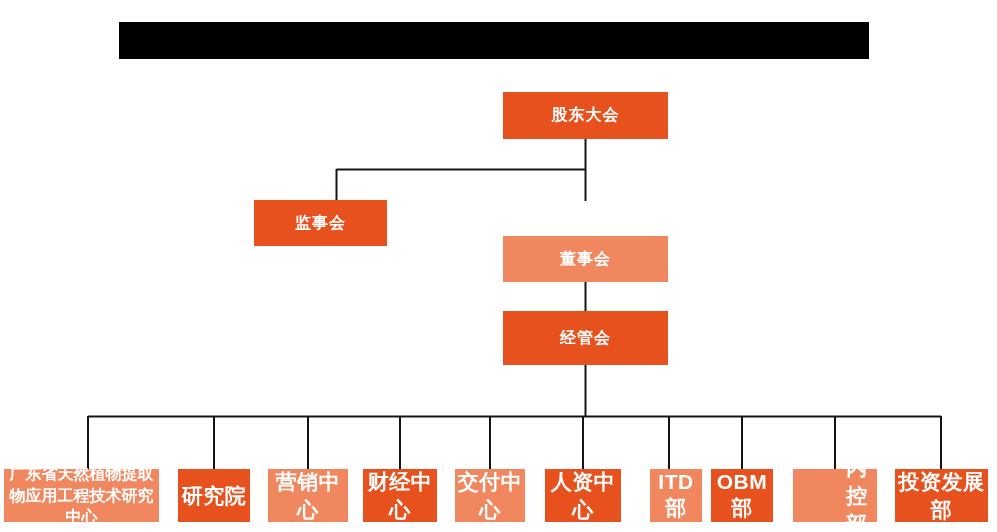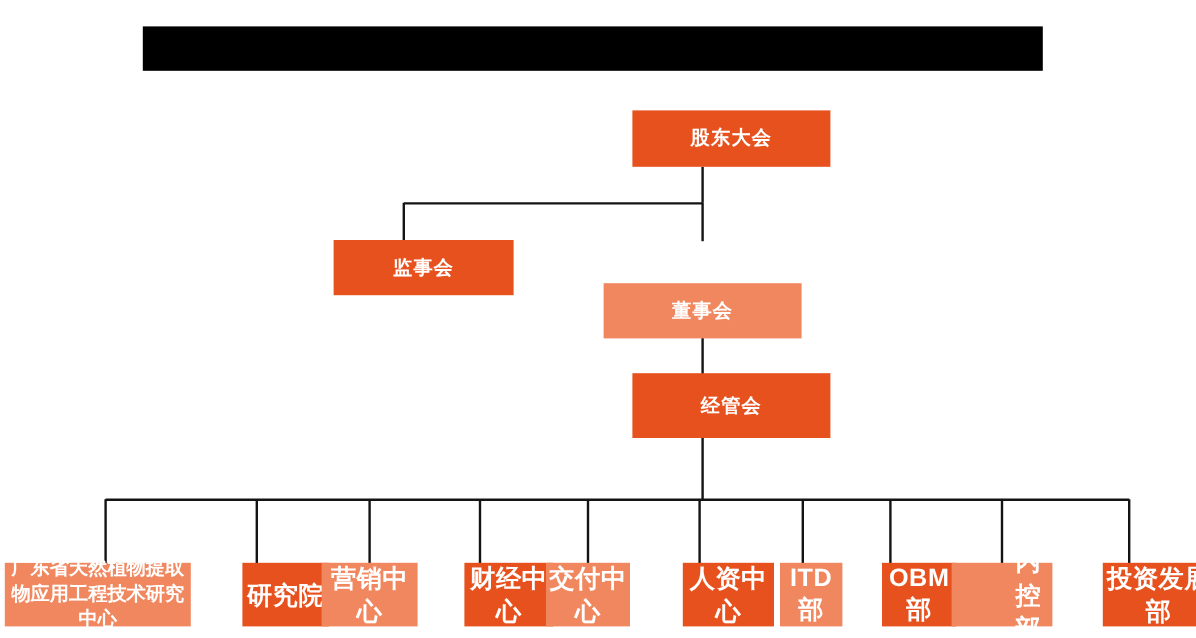--- a/index.html
+++ b/index.html
@@ -37,21 +37,21 @@
     display: flex;
     align-items: center;
     justify-content: center;
     text-align: center;
     color: #ffffff;
     font-weight: bold;
     font-size: 16px;
     letter-spacing: 1px;
   }
 
-  .variant-dark  { background: #E7511E; margin-left: 24px; }
+  .variant-dark  { background: #E7511E; }
   .variant-light { background: #F0875F; }
 
   .dept {
     font-size: 21px;
     letter-spacing: 0.5px;
   }
 
   .dept-multiline {
     font-size: 16px;
     line-height: 1.35;
@@ -91,21 +91,21 @@
       <line x1="583" y1="416" x2="583" y2="470"></line>
       <line x1="669" y1="416" x2="669" y2="470"></line>
       <line x1="742" y1="416" x2="742" y2="470"></line>
       <line x1="835" y1="416" x2="835" y2="470"></line>
       <line x1="941" y1="416" x2="941" y2="470"></line>
     </g>
   </svg>
 
   <div class="node variant-dark" style="left:503px; top:92px; width:165px; height:47px;">股东大会</div>
 
-  <div class="node variant-dark" style="left:254px; top:200px; width:150px; height:46px;">监事会</div>
+  <div class="node variant-dark" style="left:254px; top:200px; width:133px; height:46px;">监事会</div>
 
   <div class="node variant-light" style="left:503px; top:200px; width:165px; height:46px;margin-top:36px;">董事会</div>
 
   <div class="node variant-dark" style="left:503px; top:311px; width:165px; height:54px;">经管会</div>
 
   <div class="node dept dept-multiline variant-light" style="left:4px; top:469px; width:155px; height:53px;">广东省天然植物提取物应用工程技术研究中心</div>
 
   <div class="node dept variant-dark" style="left:178px; top:469px; width:72px; height:53px;">研究院</div>
 
   <div class="node dept variant-light" style="left:268px; top:469px; width:80px; height:53px;">营销中心</div>

